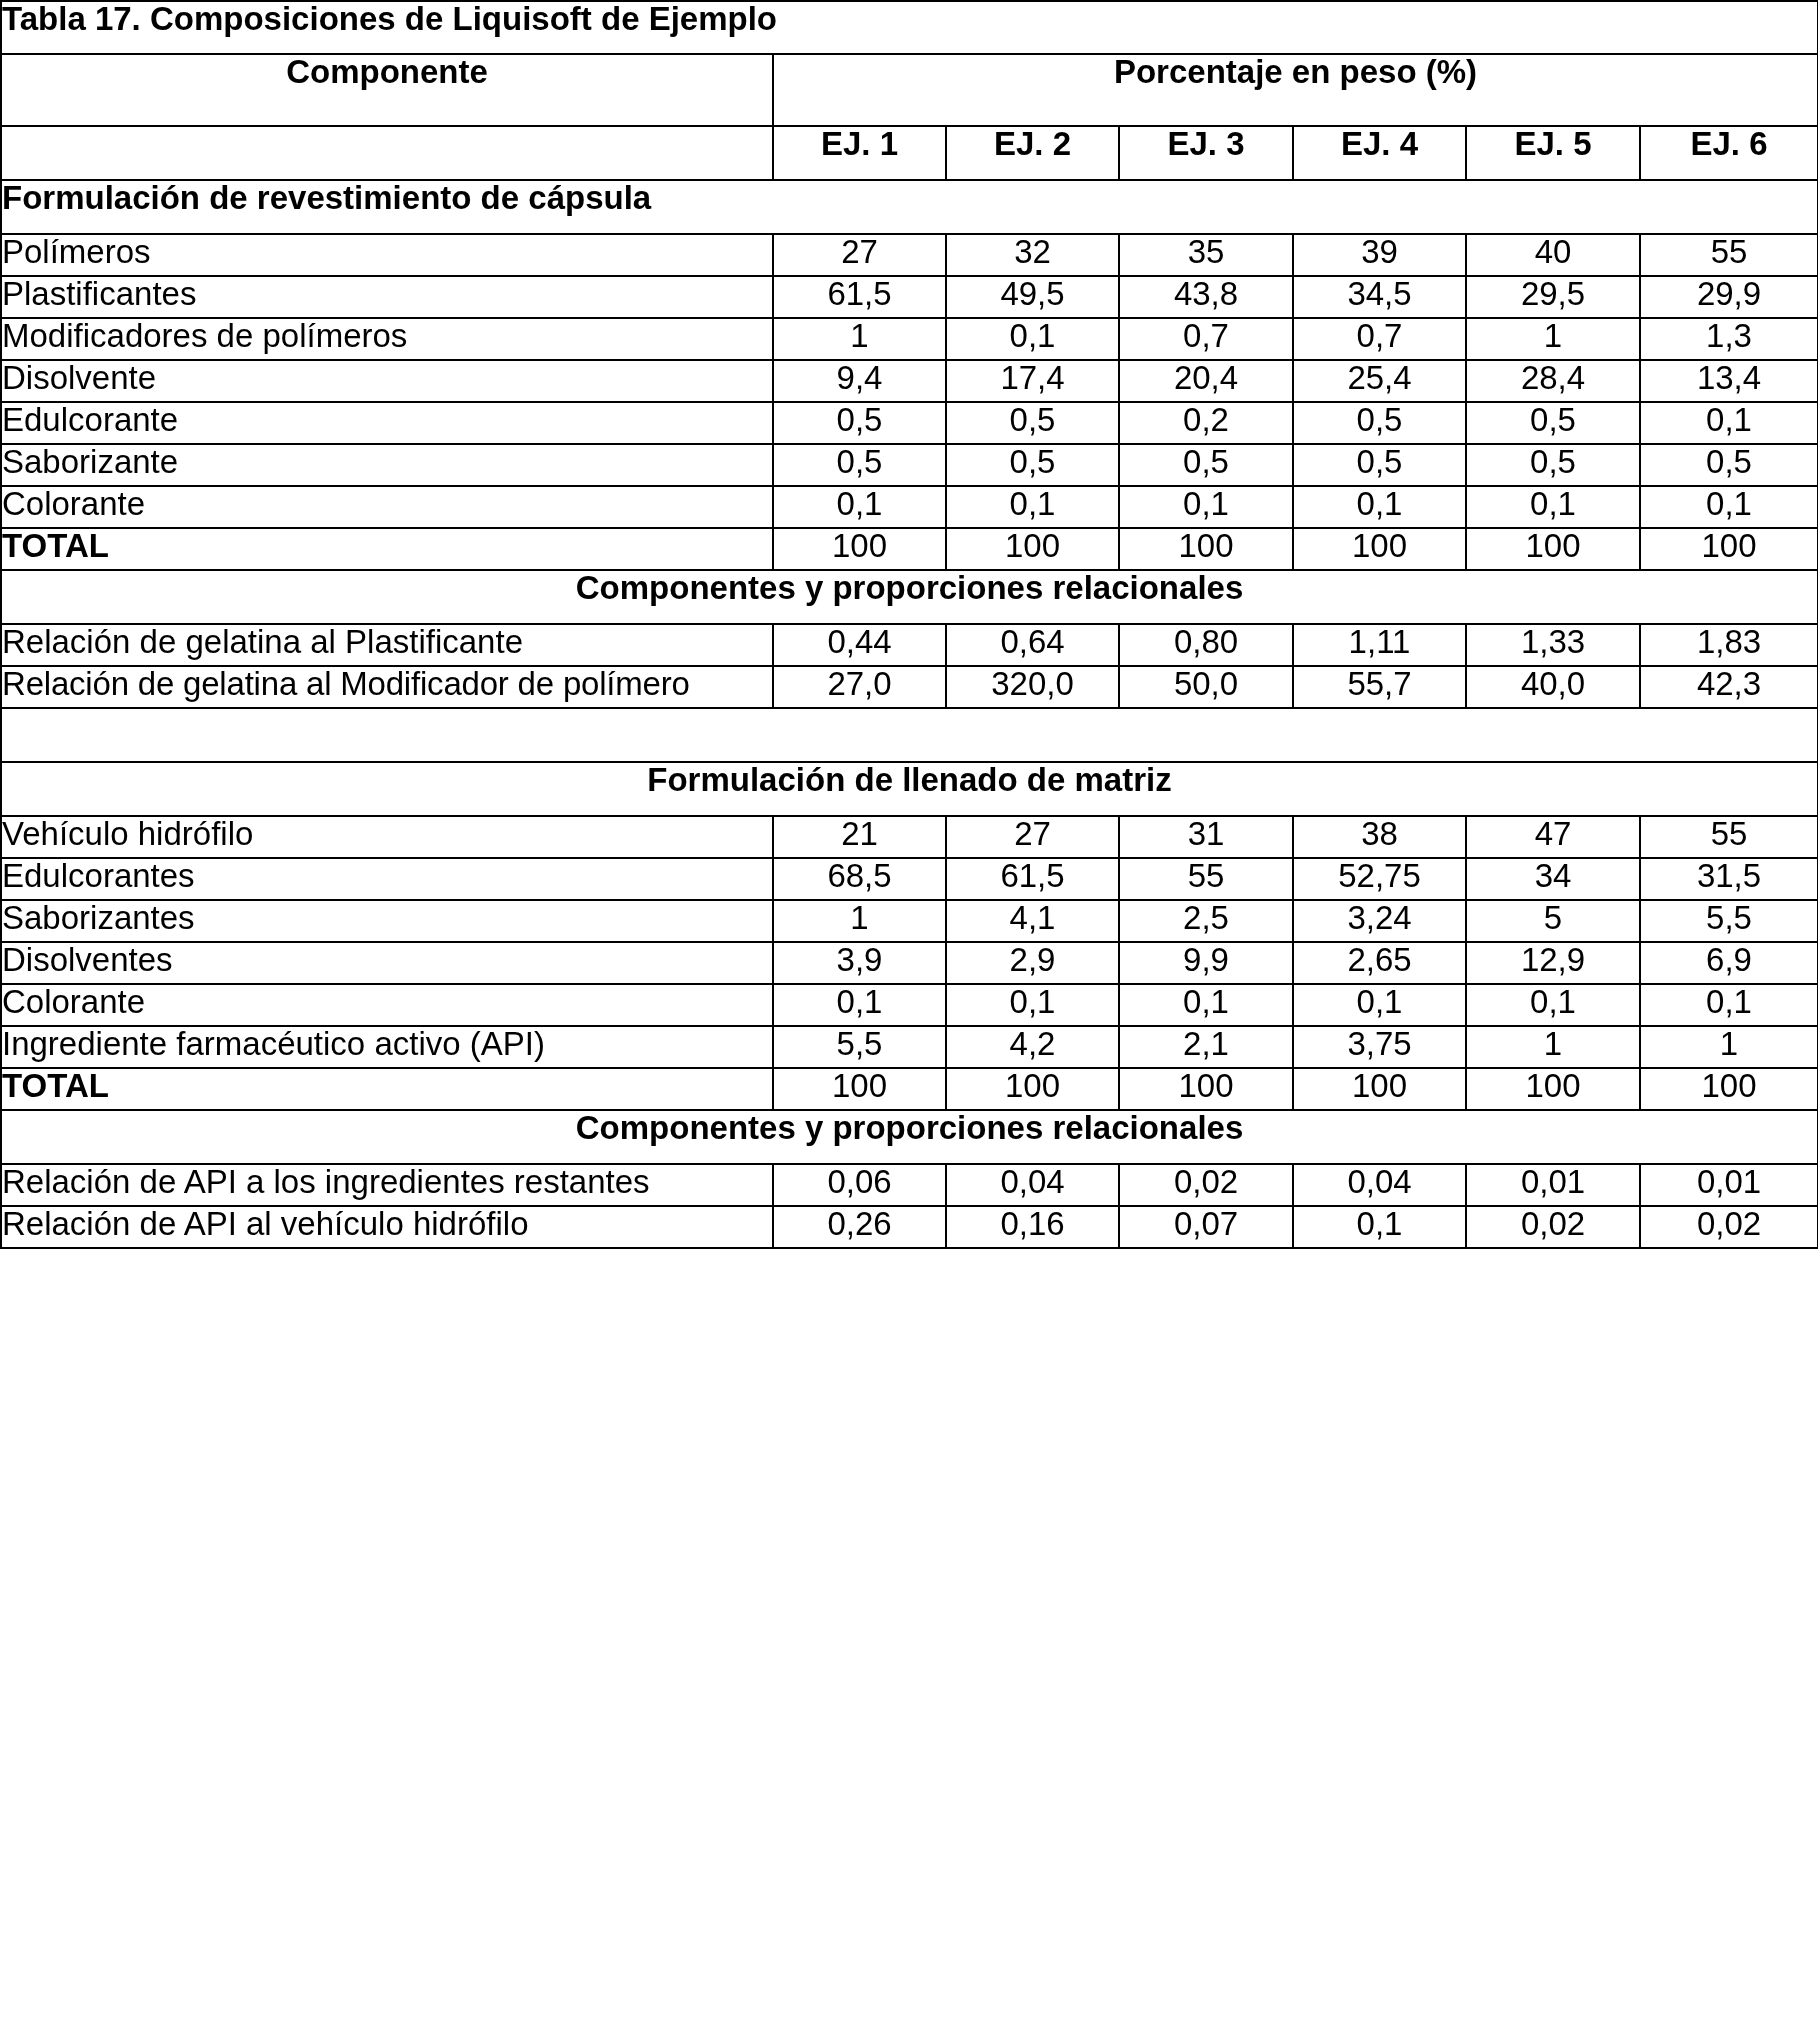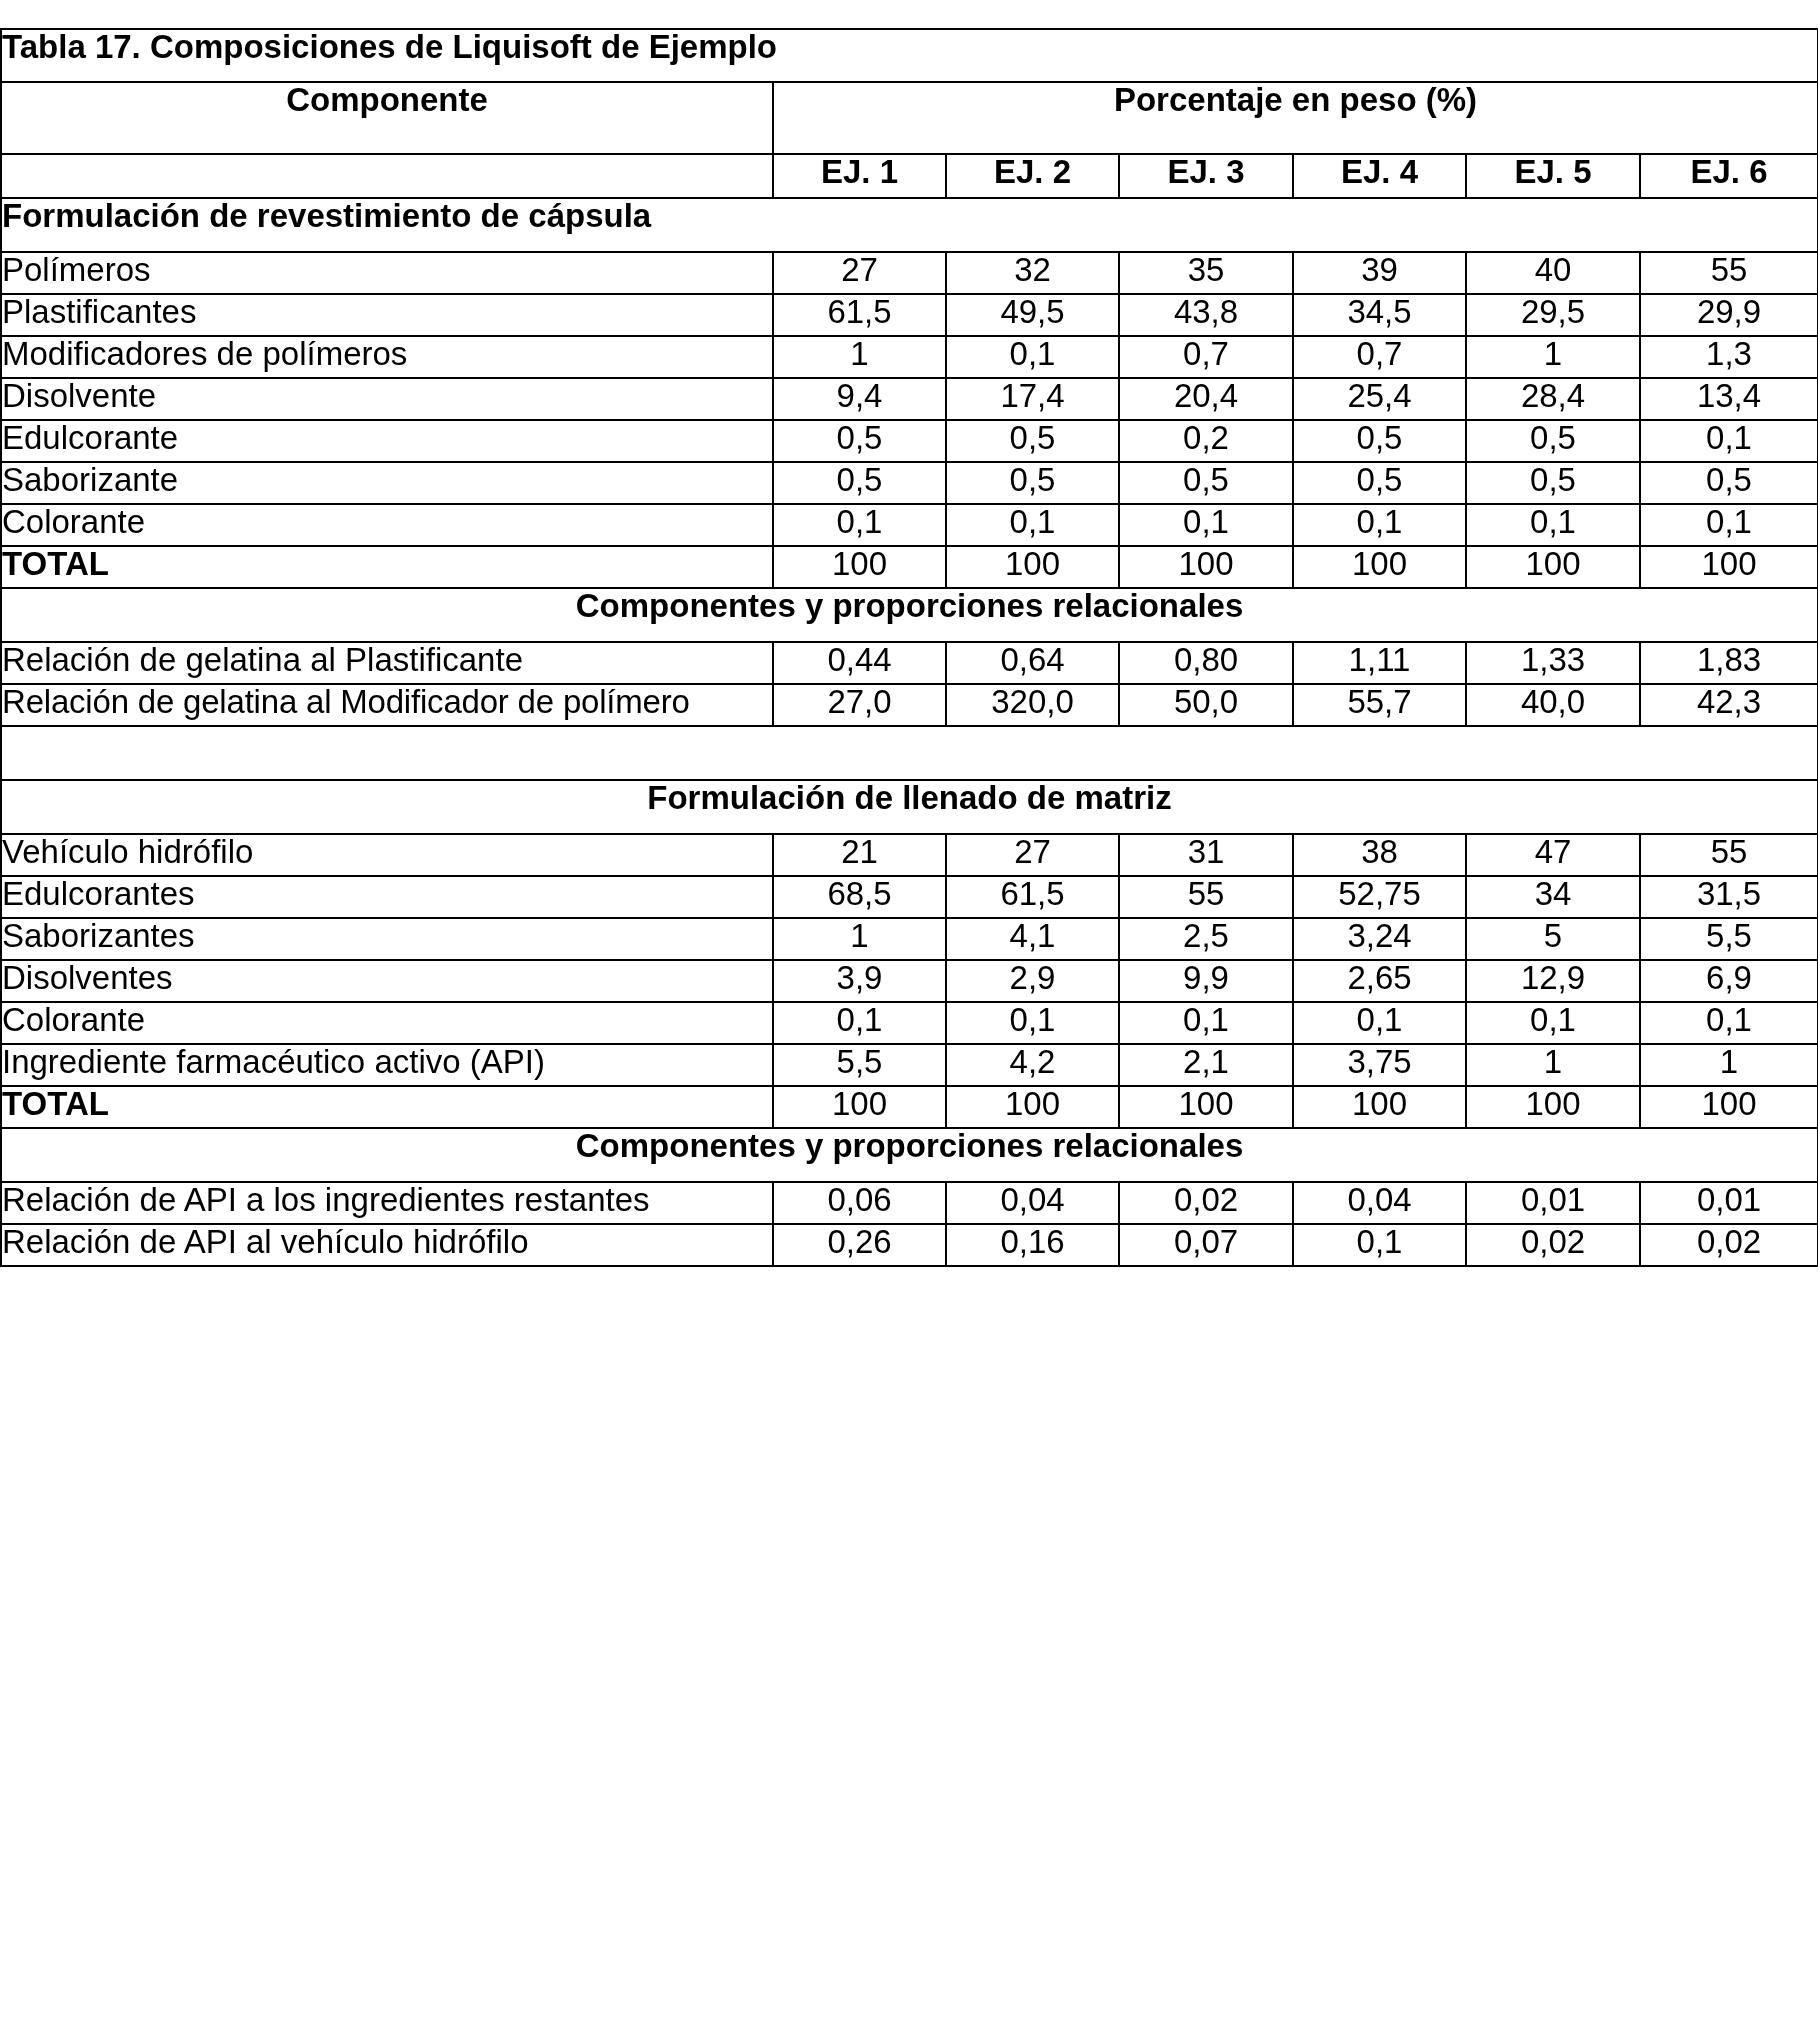--- a/index.html
+++ b/index.html
@@ -17,21 +17,20 @@
   #sheet {
     width: 1819px;
     height: 2018px;
     position: relative;
     box-sizing: border-box;
   }
   table.tbl {
     width: 1819px;
     border-collapse: collapse;
     table-layout: fixed;
-    margin-top: 28px;
   }
   table.tbl td {
     border: 2.8px solid #000000;
     padding: 0;
     vertical-align: top;
     font-size: 33px;
     line-height: 1.0;
     color: #000;
     overflow: hidden;
     white-space: nowrap;
@@ -81,21 +80,21 @@
     padding: 0;
   }
   .tight {
     padding-left: 7.5px;
     padding-right: 0;
     letter-spacing: -0.2px;
   }
   
   .h-title { height: 53px; }
   .h-hdr1  { height: 72px; }
-  .h-hdr2  { height: 44px; }
+  .h-hdr2  { height: 54px; }
   .h-std   { height: 42px; }
   .h-sec   { height: 54px; padding-left: 40px; }
   .h-gap   { height: 54px; }
 </style>
 </head>
 <body>
 
 <div id="sheet">
   <table class="tbl">
     <colgroup>

